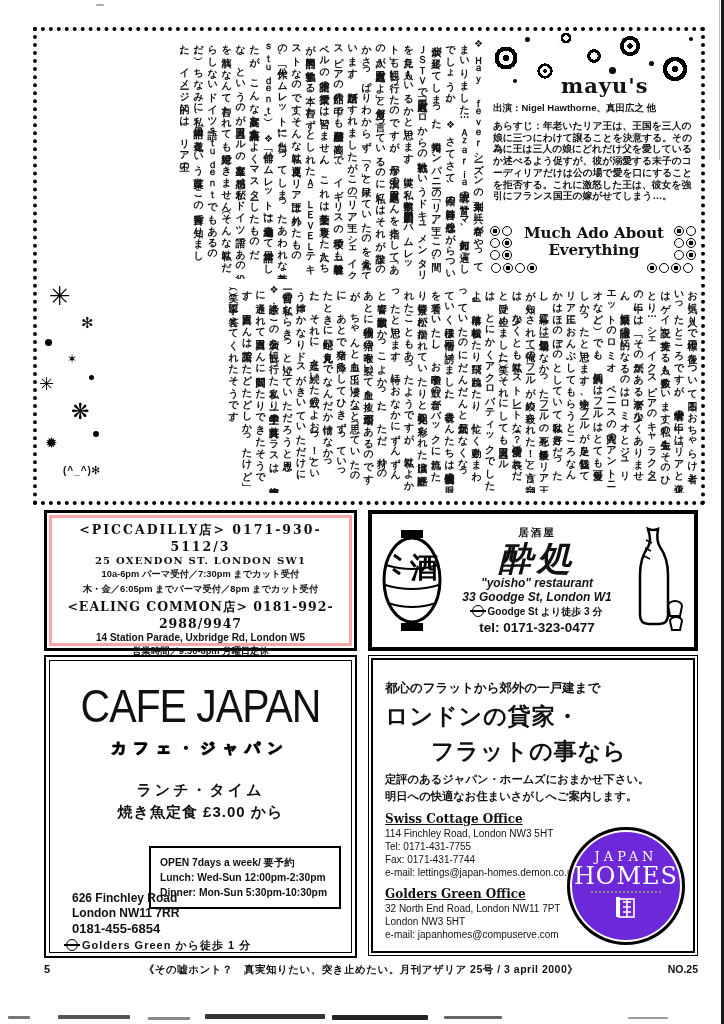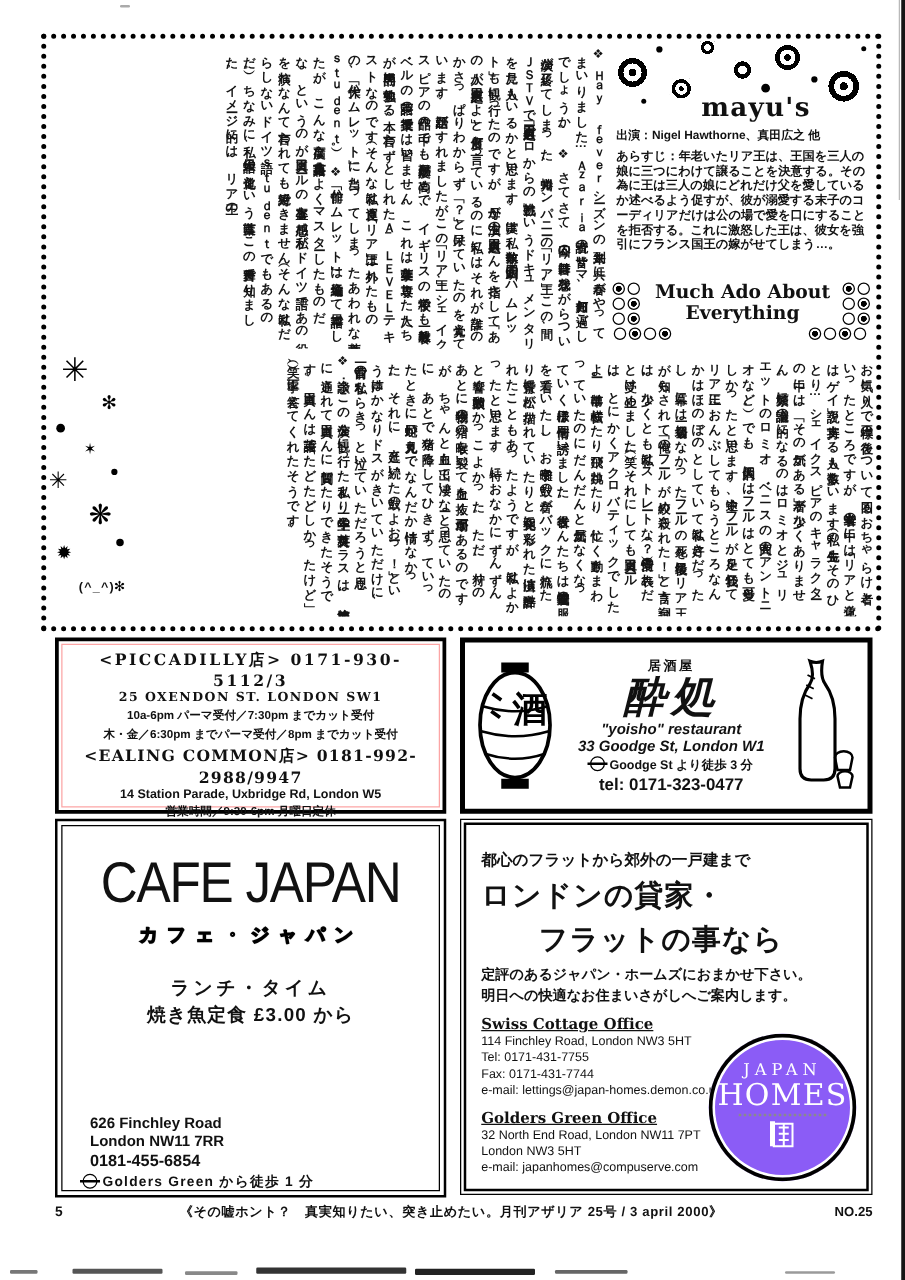--- a/index.html
+++ b/index.html
@@ -43,21 +43,21 @@
   .or-left{left:4px;} .or-right{right:6px;}
   
   .ad{position:absolute;background:#fff;box-sizing:border-box;}
   .center{text-align:center;}
   .serif{font-family:"DejaVu Serif","Liberation Serif",serif;}
   .roundel{display:inline-block;width:12px;height:12px;border:1.5px solid #000;border-radius:50%;
            position:relative;vertical-align:-2px;margin-right:4px;box-sizing:border-box;}
   .roundel::after{content:'';position:absolute;left:-3px;right:-3px;top:3.5px;height:2.6px;background:#000;}
   
   .ad-camiyui{left:44px;top:510px;width:313px;height:141px;border:3px solid #000;padding:2px;}
-  .ad-camiyui .inner{border:1px solid #fca5a5;height:100%;box-sizing:border-box;padding-top:4px;}
+  .ad-camiyui .inner{border:3px solid #fca5a5;height:100%;box-sizing:border-box;padding-top:4px;}
   .cam-picc{font-size:12.5px;font-weight:bold;letter-spacing:2px;}
   .cam-oxendon{font-size:10px;font-weight:bold;letter-spacing:1.2px;margin-top:1px;}
   .cam-hours{font-size:9.3px;font-weight:bold;margin-top:2px;}
   .cam-band{background:#000;color:#c9c9c9;height:25px;line-height:25px;margin-top:4px;
             font-size:12px;letter-spacing:24px;text-indent:14px;white-space:nowrap;overflow:hidden;}
   .cam-ealing{font-size:12.5px;font-weight:bold;letter-spacing:1px;margin-top:3px;}
   .cam-station{font-size:10px;font-weight:bold;margin-top:1px;}
   .cam-eigyo{font-size:9.3px;font-weight:bold;margin-top:2px;}
   
   .ad-yoisho{left:368px;top:510px;width:330px;height:141px;border:4px solid #000;display:flex;align-items:center;}
@@ -87,21 +87,21 @@
   
   .ad-homes{left:368px;top:655px;width:330px;height:301px;border:1px solid #000;padding:2px;}
   .ad-homes .inner{border:2px solid #000;height:100%;box-sizing:border-box;padding:20px 12px;position:relative;}
   .jh-tagline{font-size:12.5px;font-weight:bold;}
   .jh-head1{font-size:23px;font-weight:bold;margin-top:4px;letter-spacing:1px;}
   .jh-head2{font-size:23px;font-weight:bold;margin-top:4px;padding-left:46px;letter-spacing:1px;}
   .jh-sub{font-size:11.3px;font-weight:bold;margin-top:5px;}
   .office{margin-top:9px;font-size:10px;line-height:13px;}
   .office-title{font-family:"DejaVu Serif","Liberation Serif",serif;font-weight:bold;font-size:12px;
                 text-decoration:underline;margin-bottom:1px;}
-  .homes-logo{position:absolute;right:8px;bottom:6px;width:118px;height:118px;background:#8b5cf6;border-radius:50%;
+  .homes-logo{position:absolute;right:8px;bottom:6px;width:118px;height:118px;background:#6d28d9;border-radius:50%;
               box-shadow:inset 0 0 0 3px #000, inset 0 0 0 5px #fff;color:#fff;text-align:center;
               font-family:"DejaVu Serif","Liberation Serif",serif;}
   .logo-japan{margin-top:22px;font-size:13px;letter-spacing:4px;}
   .logo-homes{font-size:24px;letter-spacing:1px;line-height:24px;}
   .logo-dots{width:70px;margin:3px auto 2px;border-top:2px dotted #8a8a8a;}
   
   .footer{position:absolute;left:44px;right:26px;top:963px;display:flex;align-items:baseline;}
   .pagenum{font-size:11px;font-weight:bold;width:40px;}
   .footer-caption{flex:1;text-align:center;font-size:10.5px;font-weight:bold;letter-spacing:.5px;}
   .issue{width:60px;text-align:right;font-size:10.5px;font-weight:bold;}
@@ -181,21 +181,21 @@
       </div>
       <div class="vtext vtext-2">お気に入りで王様の後をついて回るおちゃらけ者といったところですが、文学者の中には「リアと道化はゲイ」説を支持する人も数多くいます（私の先生もそのひとり…シェイクスピアのキャラクターの中には、「その気がある」者が少なくありません。頻繁に議論の的になるのはロミオとジュリエットのロミオ、ベニスの商人のアントニオなど）。でも、個人的にはフールはとても可愛らしかったと思います。途中、フールが足を怪我してリア王におんぶしてもらうところなんかはほのぼのとしていて私は好きだったし、二幕には一切登場しなかったフールの死を最後にリア王が知らされて「俺のフールが絞め殺された！」と言う台詞は、少なくとも私はストレートな（？）愛情の表れだと受け止めました（笑）。それにしても真田フールは、とにかくアクロバティックでしたよー。前半は横転したり飛び跳ねたり、忙しく動きまわっていたのにだんだんと元気がなくなっていく様子は同情を誘いました。役者さんたちは皆着物風の服を着ていたし、お囃子や鼓の音がバックに流れたり背景に松が描かれていたりと和文化に彩られた演出は酷評されたこともあったようですが、私はよかったと思います。特におなかにずんずんと響く和太鼓はかっこよかった。ただ、狩りのあとに獲物の猪の喉を裂いて血を抜く場面があるのですが、ちゃんと血も出て凄いなーと思っていたのに、あとで猪を降ろしてひきずっていったときに蛇口が丸見えでなんだか情けなかった。それに、延々と続いた鼓の「よおーっ！」という声はかなりドスがきいていただけに、一昔前の私ならきっと泣いていただろうと思う。　❖余談：この公演を観に行った私より一学年上の英文科クラスは、終演後楽屋に通されて真田さんに質問したりできたそうです。真田さんは英語で「たどたどしかったけど」（笑）、丁寧に答えてくれたそうです。</div>
     </div>
   </div>
 
   <div class="ad ad-camiyui">
     <div class="inner center">
       <div class="cam-picc serif">&lt;PICCADILLY店&gt; 0171-930-5112/3</div>
       <div class="cam-oxendon serif">25 OXENDON ST. LONDON SW1</div>
       <div class="cam-hours">10a-6pm パーマ受付／7:30pm までカット受付</div>
-      <div class="cam-hours">木・金／6:30pm までパーマ受付／8pm までカット受付</div>
+      <div class="cam-hours">木・金／6:05pm までパーマ受付／8pm までカット受付</div>
       <div class="cam-ealing serif">&lt;EALING COMMON店&gt; 0181-992-2988/9947</div>
       <div class="cam-station">14 Station Parade, Uxbridge Rd, London W5</div>
       <div class="cam-eigyo">営業時間／9:30-6pm 月曜日定休</div>
     </div>
   </div>
 
   <div class="ad ad-yoisho">
     <svg class="yo-lantern" width="64" height="104" viewBox="0 0 64 104">
       <rect x="21" y="1" width="22" height="8" fill="#000"></rect>
       <rect x="21" y="94" width="22" height="8" fill="#000"></rect>
@@ -221,20 +221,25 @@
       <path d="M40 95 a6 4 0 0 1 12 0 l-2 9 h-8 z" fill="none" stroke="#000" stroke-width="2"></path>
     </svg>
   </div>
 
   <div class="ad ad-cafe">
     <div class="inner">
       <div class="cafe-name">CAFE JAPAN</div>
       <div class="cafe-kana">カフェ・ジャパン</div>
       <div class="cafe-lunch">ランチ・タイム</div>
       <div class="cafe-price">焼き魚定食 £3.00 から</div>
+      <div class="open-box">
+        <div>OPEN 7days a week/ 要予約</div>
+        <div>Lunch: Wed-Sun 12:00pm-2:30pm</div>
+        <div>Dinner: Mon-Sun 5:30pm-10:30pm</div>
+      </div>
       <div class="cafe-addr">
         <div>626 Finchley Road</div>
         <div>London NW11 7RR</div>
         <div class="cafe-tel">0181-455-6854</div>
       </div>
       <div class="cafe-access"><span class="roundel"></span><span>Golders Green から徒歩 1 分</span></div>
     </div>
   </div>
 
   <div class="ad ad-homes">

